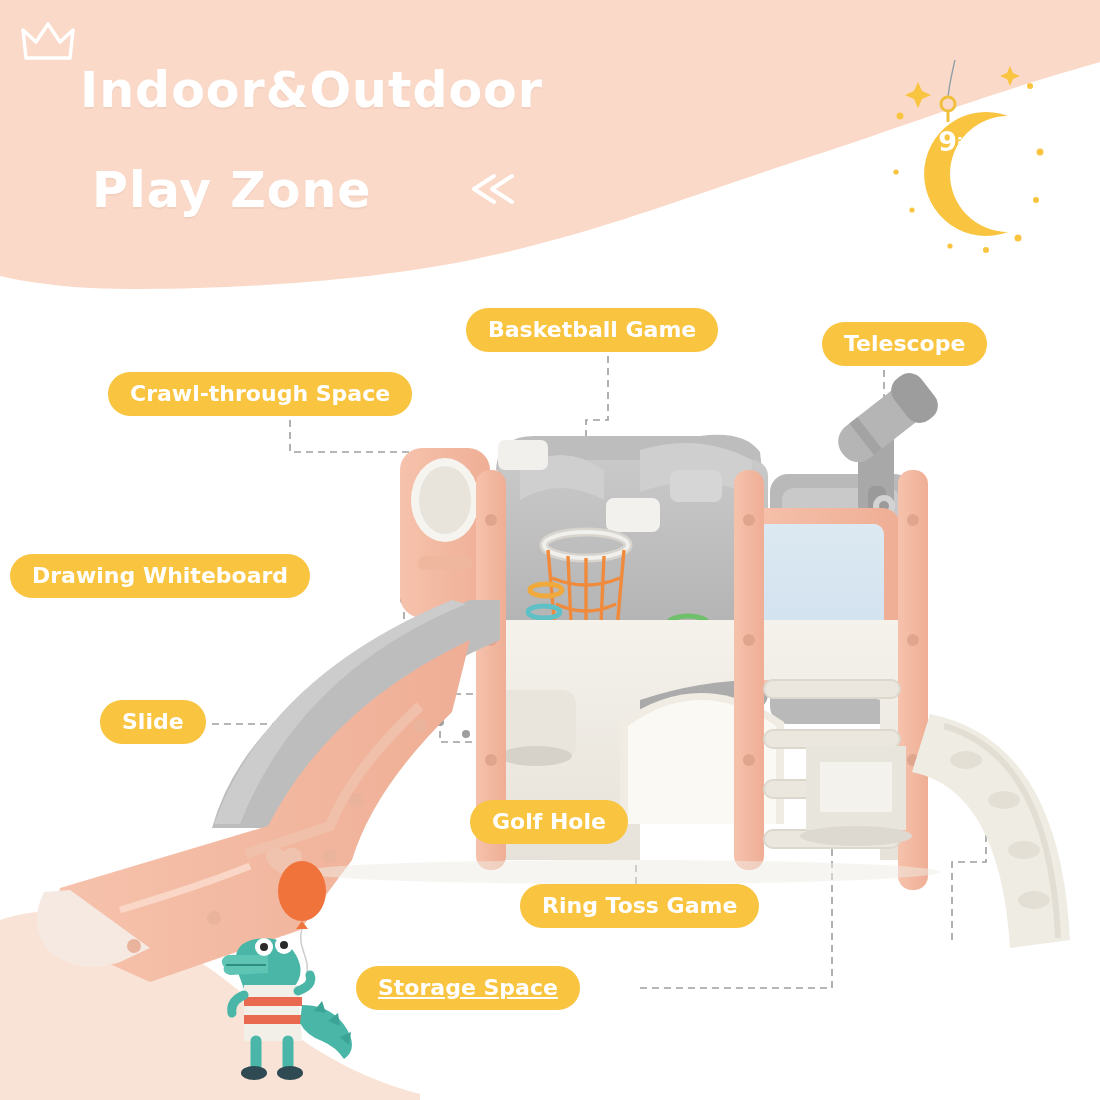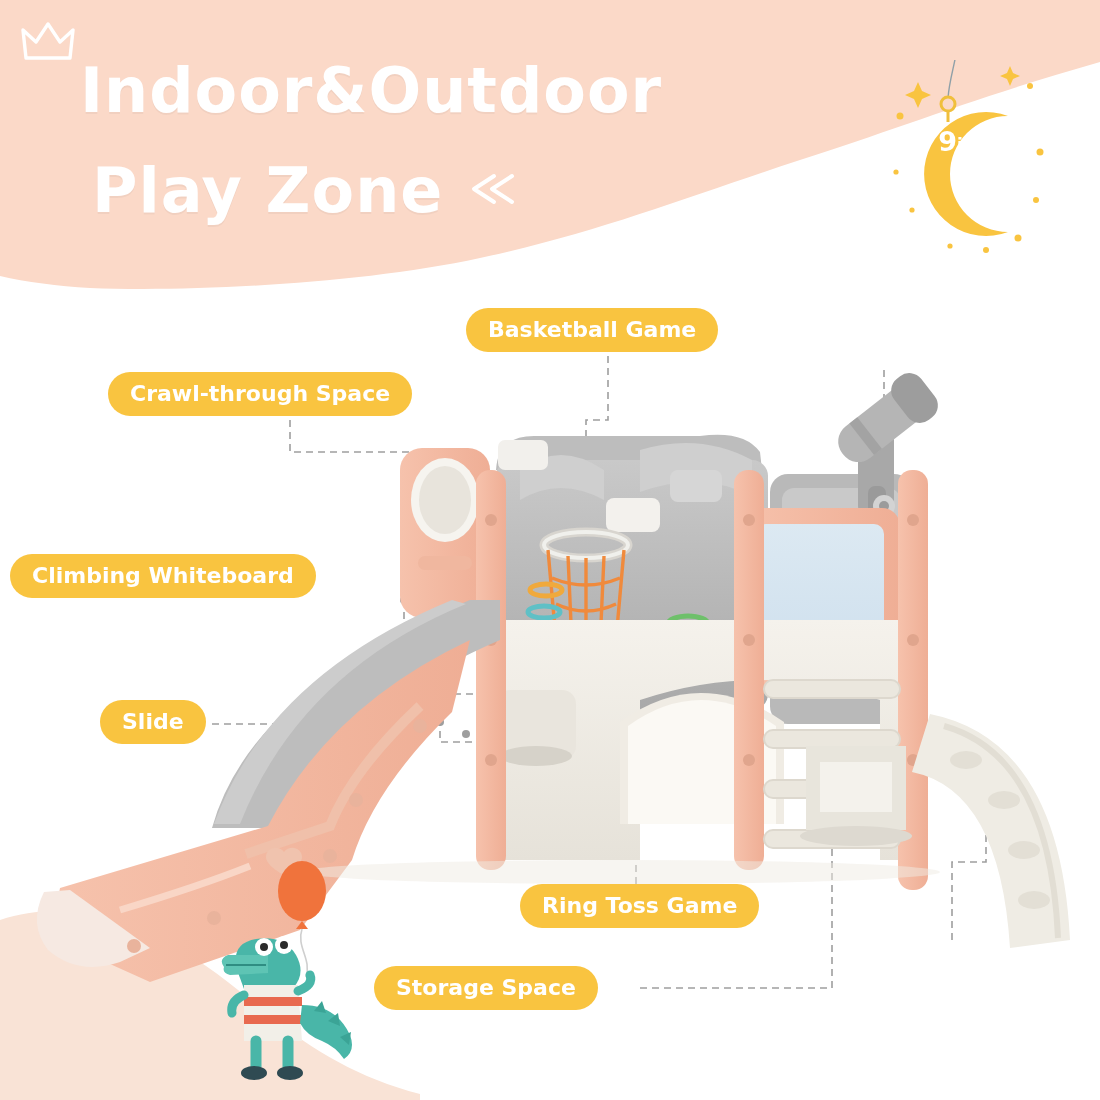--- a/index.html
+++ b/index.html
@@ -11,21 +11,21 @@
   #stage{position:absolute;inset:0;width:1100px;height:1100px;overflow:hidden;background:#fff;}
 
   
   .header-blob{position:absolute;left:0;top:0;width:1100px;height:300px;}
   .corner-blob{position:absolute;left:0;bottom:0;width:420px;height:220px;}
 
   
   .title-wrap{position:absolute;left:80px;top:60px;width:640px;}
   .title-line{
     font-family:"DejaVu Sans",sans-serif;
-    font-weight:bold;color:#ffffff;font-size:62px;line-height:62px;
+    font-weight:bold;color:#ffffff;font-size:49px;line-height:62px;
     letter-spacing:1px;
     text-shadow:0 2px 0 rgba(0,0,0,0.04);
   }
   .title-line.l2{margin-left:12px;margin-top:38px;}
   .crown{position:absolute;left:20px;top:18px;}
 
   
   .badge{position:absolute;left:890px;top:60px;width:170px;height:190px;}
   .badge-text{
     position:absolute;left:14px;top:66px;width:124px;text-align:center;
@@ -342,19 +342,21 @@
       <path d="M78,186 L78,212" stroke="#49b6a8" stroke-width="11" stroke-linecap="round"></path>
       <ellipse cx="44" cy="218" rx="13" ry="7" fill="#2f4a52"></ellipse>
       <ellipse cx="80" cy="218" rx="13" ry="7" fill="#2f4a52"></ellipse>
 
       <path d="M92,150 Q126,150 140,180 Q146,196 134,204 Q126,192 112,186 Q96,180 90,168 Z" fill="#49b6a8"></path>
       <path d="M104,156 l8,-10 l4,12 z M118,166 l10,-8 l2,13 z M130,182 l11,-5 l-2,13 z" fill="#3ba496"></path>
     </g>
   </svg>
 
   <div class="pill" style="left:466px;top:308px;">Basketball Game</div>
+  <div class="pill" style="left:822px;top:322px;">Telescope</div>
   <div class="pill" style="left:108px;top:372px;">Crawl-through Space</div>
-  <div class="pill" style="left:10px;top:554px;">Climbing Whiteboard</div>
+  <div class="pill" style="left:10px;top:554px;">Drawing Whiteboard</div>
   <div class="pill" style="left:100px;top:700px;text-align:right;">Slide</div>
+  <div class="pill" style="left:470px;top:800px;">Golf Hole</div>
   <div class="pill" style="left:520px;top:884px;">Ring Toss Game</div>
-  <div class="pill" style="left:374px;top:966px;">Storage Space</div>
+  <div class="pill" style="left:356px;top:966px;text-decoration:underline;">Storage Space</div>
 
 </div>
 
 </body></html>

